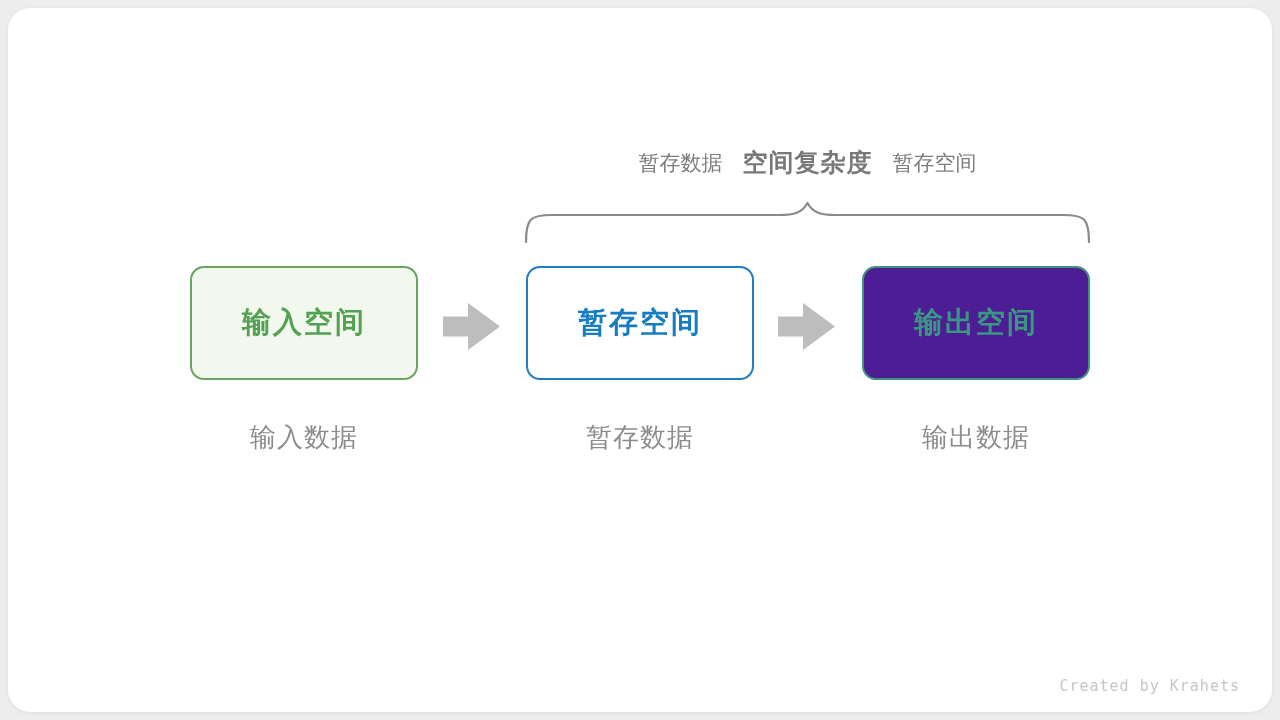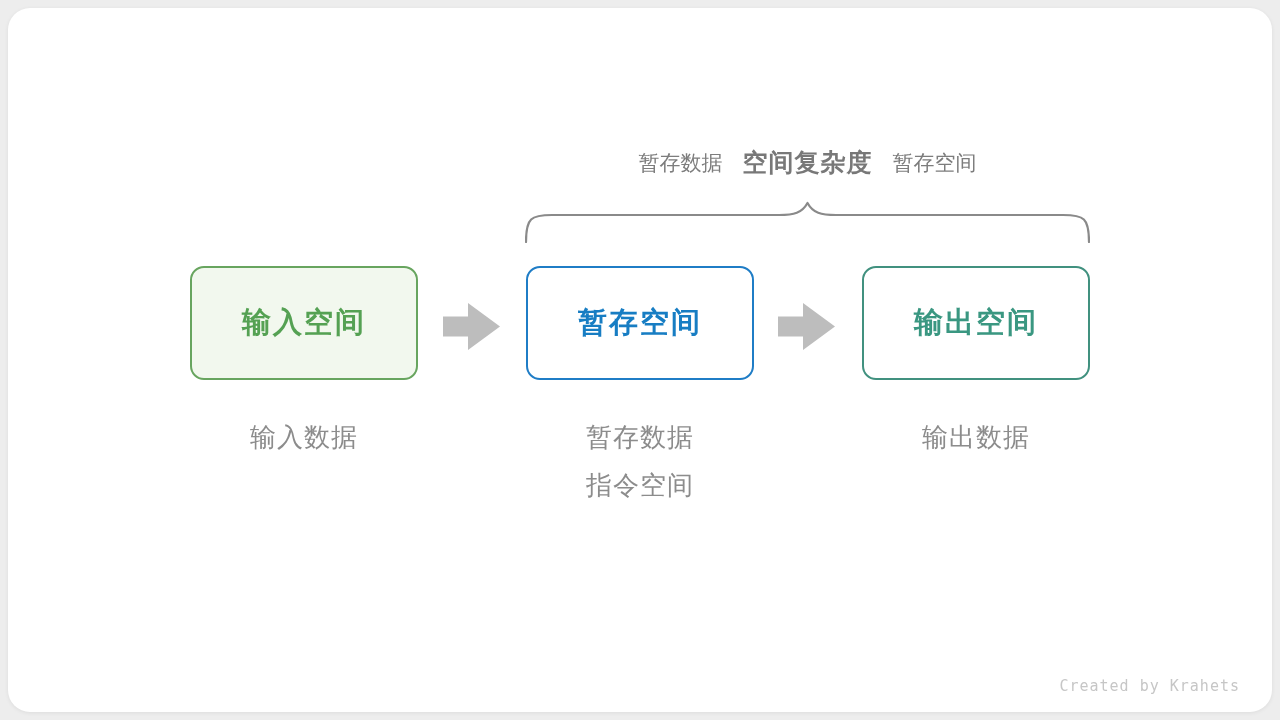--- a/index.html
+++ b/index.html
@@ -24,21 +24,21 @@
   }
   .brace{position:absolute;left:525px;top:201px;}
   .box{
     position:absolute;top:266px;width:228px;height:114px;box-sizing:border-box;
     border:2px solid;border-radius:14px;
     display:flex;align-items:center;justify-content:center;
     font-size:29px;font-weight:bold;letter-spacing:2px;
   }
   .box-input {left:190px;border-color:#68a55f;background:#f2f8ee;color:#55a153;}
   .box-temp  {left:526px;border-color:#1f7dc6;background:#ffffff;color:#177dc3;}
-  .box-output{left:862px;border-color:#41917f;background:#ffffff;color:#3a9781;}
+  .box-output{left:862px;border-color:#41917f;background:#4c1d95;color:#3a9781;}
   .arrow{position:absolute;top:303px;width:57px;height:47px;}
   .arrow-1{left:443px;}
   .arrow-2{left:778px;}
   .notes{
     position:absolute;top:413px;width:228px;text-align:center;
     color:#8c8c8c;font-size:26px;line-height:48px;letter-spacing:1px;
   }
   .notes-1{left:190px;}
   .notes-2{left:526px;}
   .notes-3{left:862px;}
@@ -80,20 +80,19 @@
 <div class="box box-output">
   <span>输出空间</span>
 </div>
 
 <div class="notes notes-1">
   <div>输入数据</div>
 </div>
 
 <div class="notes notes-2">
   <div>暂存数据</div>
-  <div>指令空间</div>
 </div>
 
 <div class="notes notes-3">
   <div>输出数据</div>
 </div>
 
 <div class="credit">Created by Krahets</div>
 
 </body></html>

